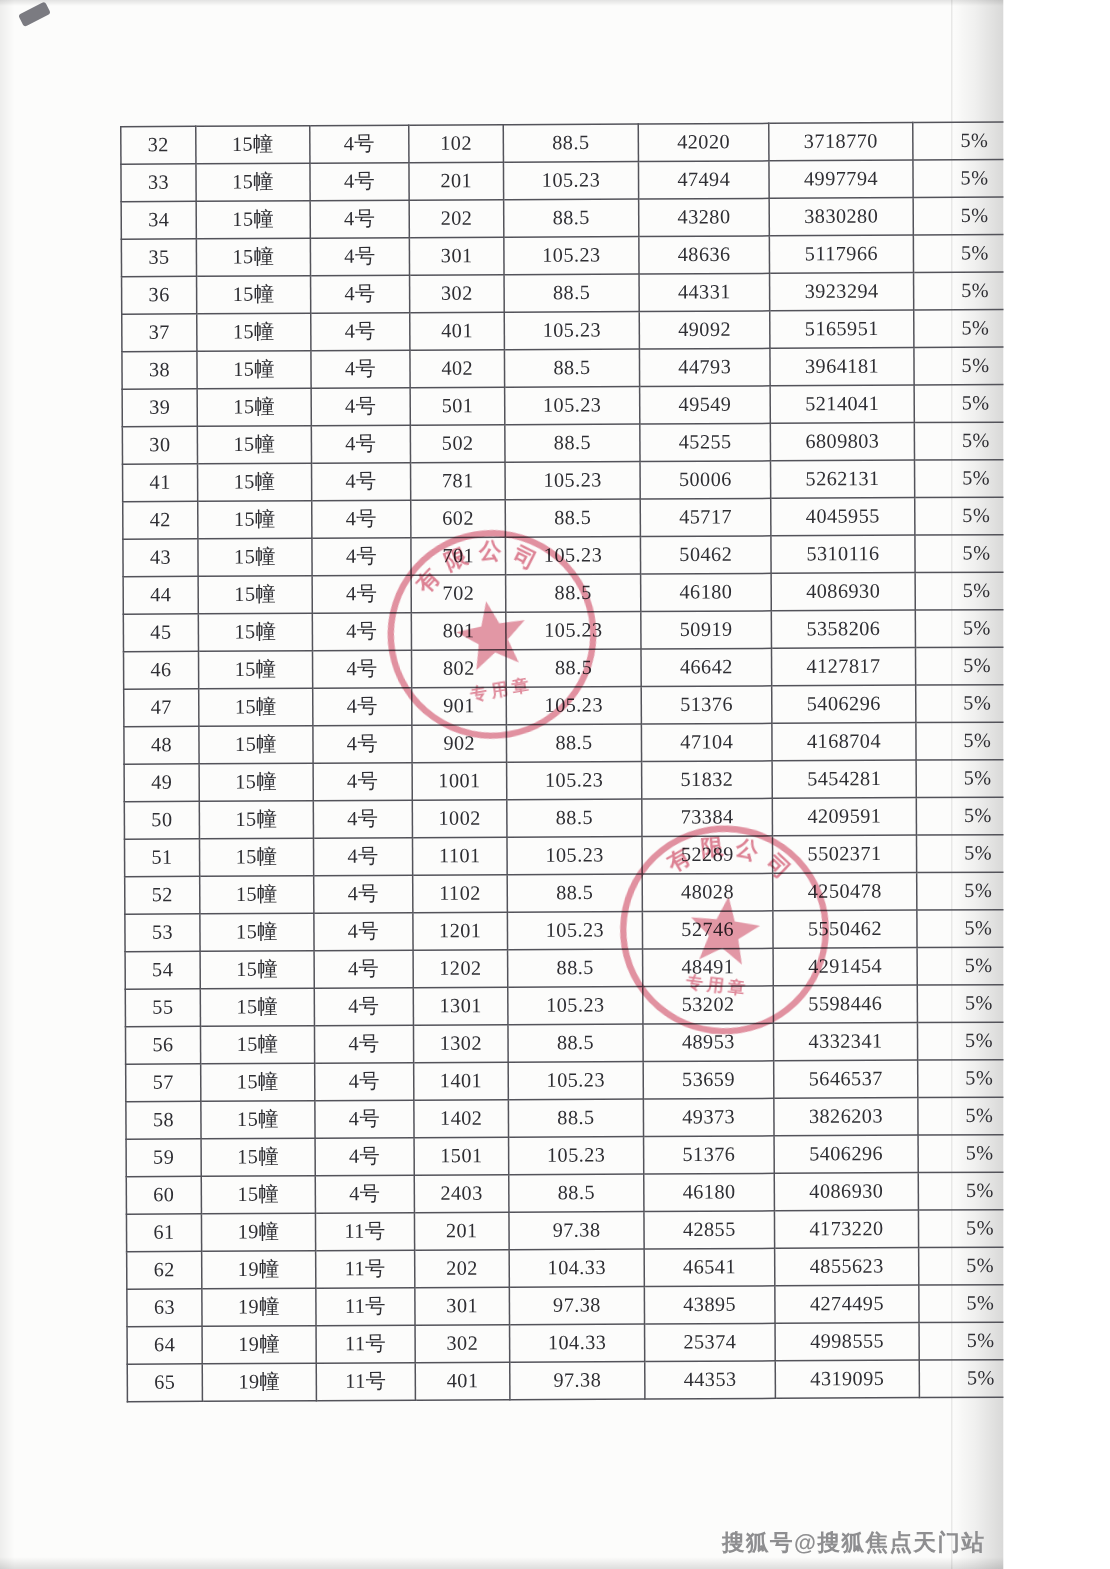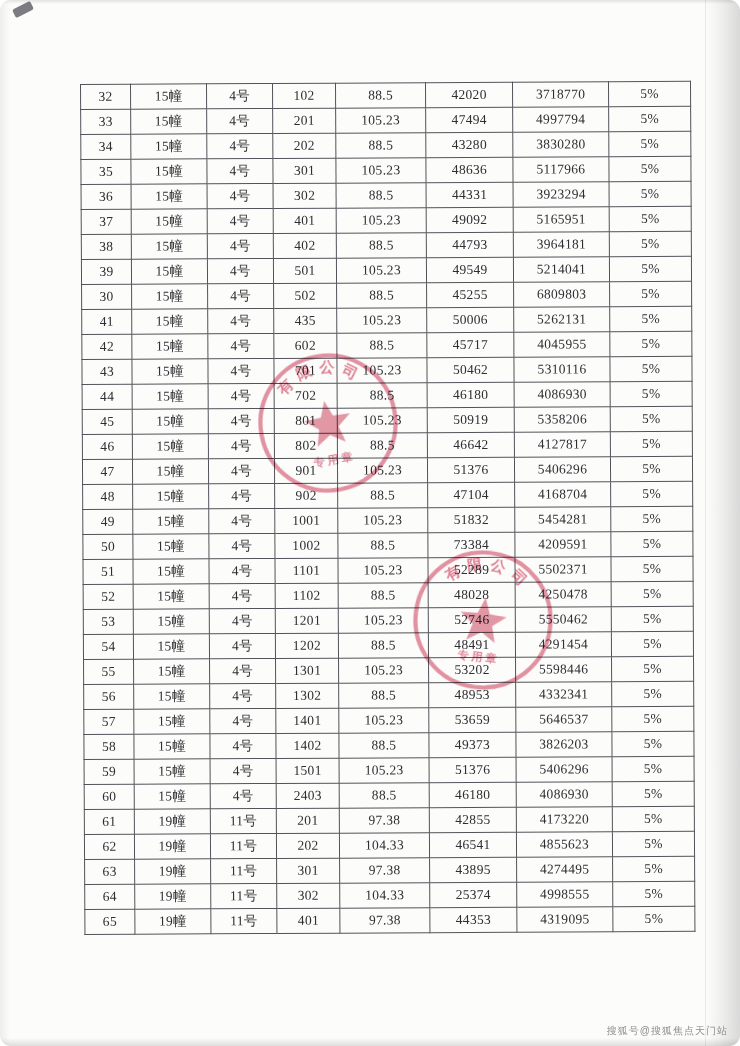--- a/index.html
+++ b/index.html
@@ -3,25 +3,24 @@
 <meta charset="utf-8">
 <style>
   html, body {
     margin: 0;
     padding: 0;
     background: #ffffff;
     font-family: "Liberation Serif", "DejaVu Serif", serif;
   }
   .page {
     position: relative;
-    width: 740px;
+    width: 669px;
     height: 1046px;
     background: #fcfcfb;
     overflow: hidden;
-    border-radius: 11px;
   }
 
   
   .edge-right {
     position: absolute; top: 0; right: 0; width: 34px; height: 100%;
     background: linear-gradient(to right, rgba(0,0,0,0) 0%, rgba(0,0,0,0.05) 45%, rgba(0,0,0,0.14) 100%);
     pointer-events: none;
   }
   .edge-right-line {
     position: absolute; top: 0; right: 34px; width: 1px; height: 100%;
@@ -118,22 +117,22 @@
     opacity: 0.8;
     font-family: "Liberation Serif", "DejaVu Serif", serif;
   }
 
   
   .watermark {
     position: absolute;
     right: 12px;
     bottom: 8px;
     font-family: "Liberation Sans", "DejaVu Sans", sans-serif;
-    font-size: 10px;
-    font-weight: 400;
+    font-size: 15px;
+    font-weight: 700;
     color: #8e8e90;
     letter-spacing: 1px;
   }
 </style>
 </head>
 <body>
 
 <div class="page">
 
   <div class="edge-top"></div>
@@ -243,21 +242,21 @@
             <td>502</td>
             <td>88.5</td>
             <td>45255</td>
             <td>6809803</td>
             <td>5%</td>
           </tr>
           <tr>
             <td>41</td>
             <td>15幢</td>
             <td>4号</td>
-            <td>435</td>
+            <td>781</td>
             <td>105.23</td>
             <td>50006</td>
             <td>5262131</td>
             <td>5%</td>
           </tr>
           <tr>
             <td>42</td>
             <td>15幢</td>
             <td>4号</td>
             <td>602</td>

